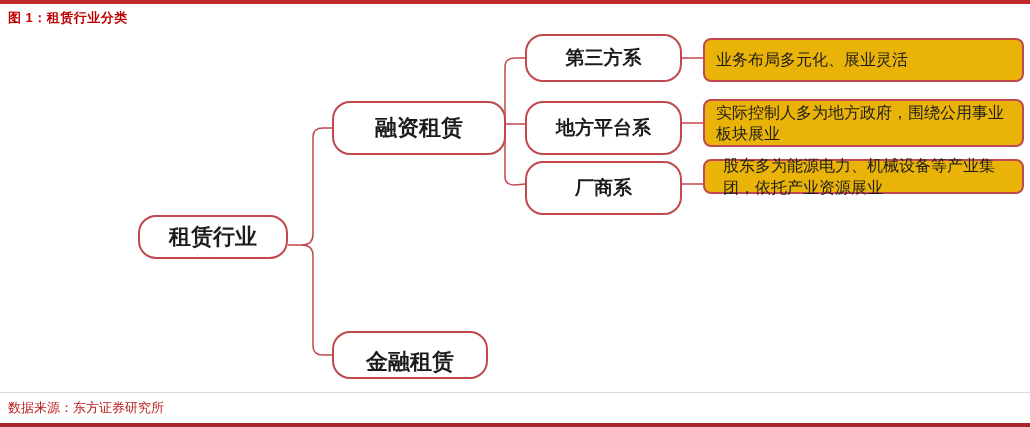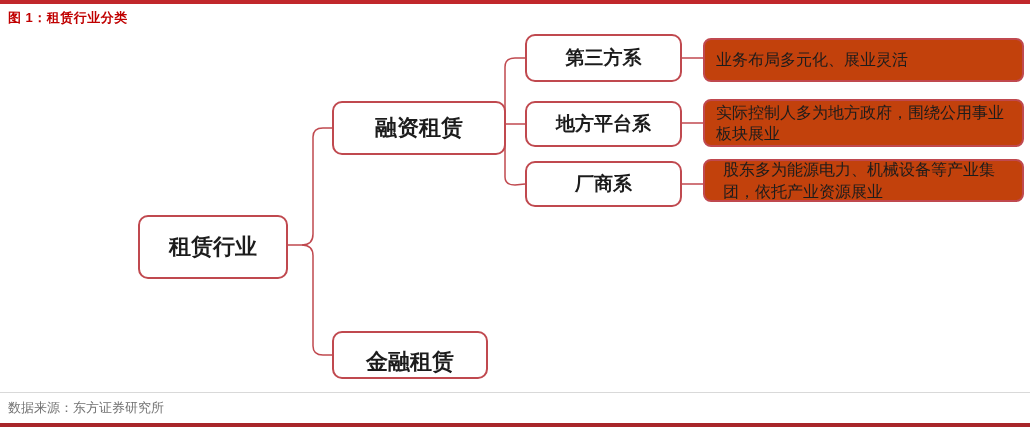--- a/index.html
+++ b/index.html
@@ -22,55 +22,55 @@
   .connector-layer{
     position:absolute;left:0;top:0;width:1030px;height:427px;
   }
   .connector-layer path{
     fill:none;stroke:#c0494f;stroke-width:1.5;
   }
   .node{
     position:absolute;
     background:#ffffff;
     border:2px solid #c0494f;
-    border-radius:10px;
+    border-radius:18px;
     display:flex;align-items:center;justify-content:center;
     color:#1c1c1c;font-weight:700;
     box-sizing:border-box;
     z-index:2;
   }
-  .node.root{left:138px;top:215px;width:150px;height:64px;font-size:22px;}
+  .node.root{left:138px;top:215px;width:150px;height:44px;font-size:22px;}
   .node.l1a{left:332px;top:101px;width:174px;height:54px;font-size:22px;}
   .node.l1b{left:332px;top:331px;width:156px;height:48px;font-size:22px;align-items:flex-end;}
-  .node.l2{width:157px;height:46px;font-size:19px;left:525px;}
+  .node.l2{width:157px;height:54px;font-size:19px;left:525px;}
   .node.l2a{top:34px;height:48px;}
   .node.l2b{top:101px;}
   .node.l2c{top:161px;}
   .desc{
     position:absolute;
-    background:#c2410c;
+    background:#eab308;
     border:2px solid #c0494f;
     border-radius:8px;
     box-sizing:border-box;
     left:703px;width:321px;
     padding:4px 11px;
     display:flex;align-items:center;
     font-size:16px;line-height:1.32;color:#1c1c1c;font-weight:400;
     z-index:2;
   }
   .desc.d1{top:38px;height:44px;}
   .desc.d2{top:99px;height:48px;}
-  .desc.d3{top:159px;height:43px;padding-left:18px;}
+  .desc.d3{top:159px;height:35px;padding-left:18px;}
   .footer-sep{
     position:absolute;left:0;top:392px;width:1030px;height:1px;
     background:#d9d9d9;
   }
   .footer-source{
     position:absolute;left:8px;top:399px;
-    font-size:13px;color:#737373;
+    font-size:13px;color:#b91c1c;
   }
   .bottom-bar{
     position:absolute;left:0;top:423px;width:1030px;height:4px;
     background:#a8262a;
   }
 </style>
 </head>
 <body>
 
 <div class="frame">

